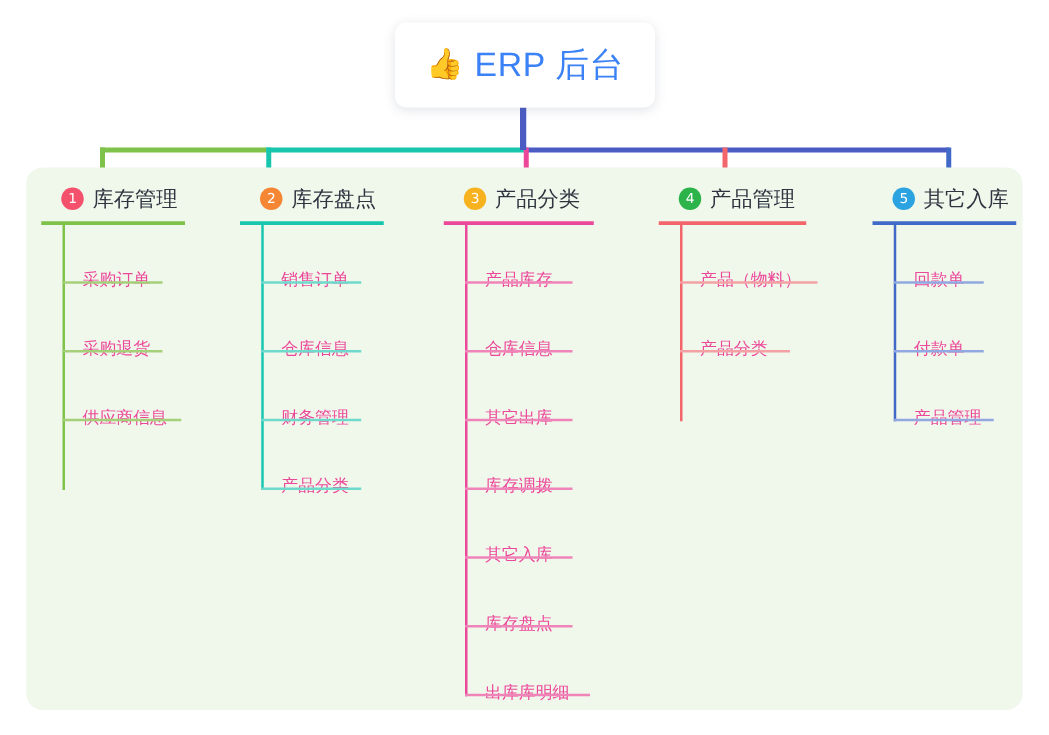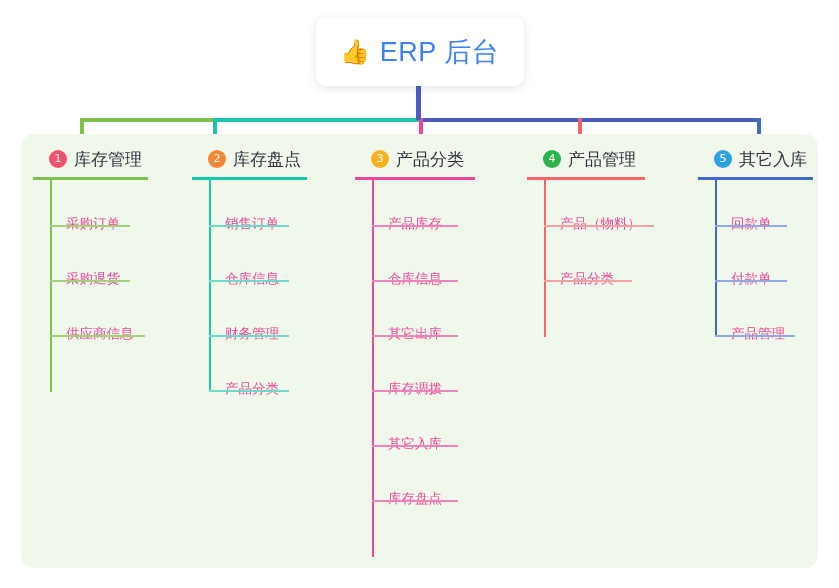--- a/index.html
+++ b/index.html
@@ -238,20 +238,24 @@
           <div class="item-rule" style="width: 86px; background: rgb(239, 132, 184);"></div>
         </div>
         <div class="item">
           <span class="item-label">其它入库</span>
           <div class="item-rule" style="width: 86px; background: rgb(239, 132, 184);"></div>
         </div>
         <div class="item">
           <span class="item-label">库存盘点</span>
           <div class="item-rule" style="width: 86px; background: rgb(239, 132, 184);"></div>
         </div>
+        <div class="item">
+          <span class="item-label">出库库明细</span>
+          <div class="item-rule" style="width: 100px; background: rgb(239, 132, 184);"></div>
+        </div>
       </div>
     </div>
     <div class="column" style="left: 527px; width: 160px;">
       <div class="col-head">
         <span class="badge" style="background: rgb(44, 179, 74);">4</span>
         <span class="col-title">产品管理</span>
       </div>
       <div class="head-rule" style="width: 118px; background: rgb(242, 101, 107);"></div>
       <div class="items">
         <div class="spine" style="height: 157px; background: rgb(242, 101, 107);"></div>

